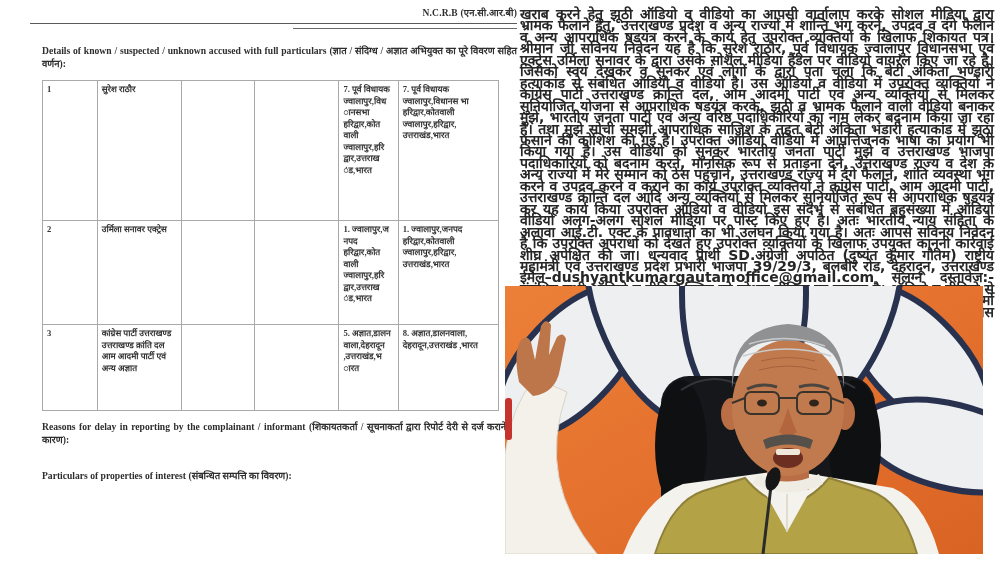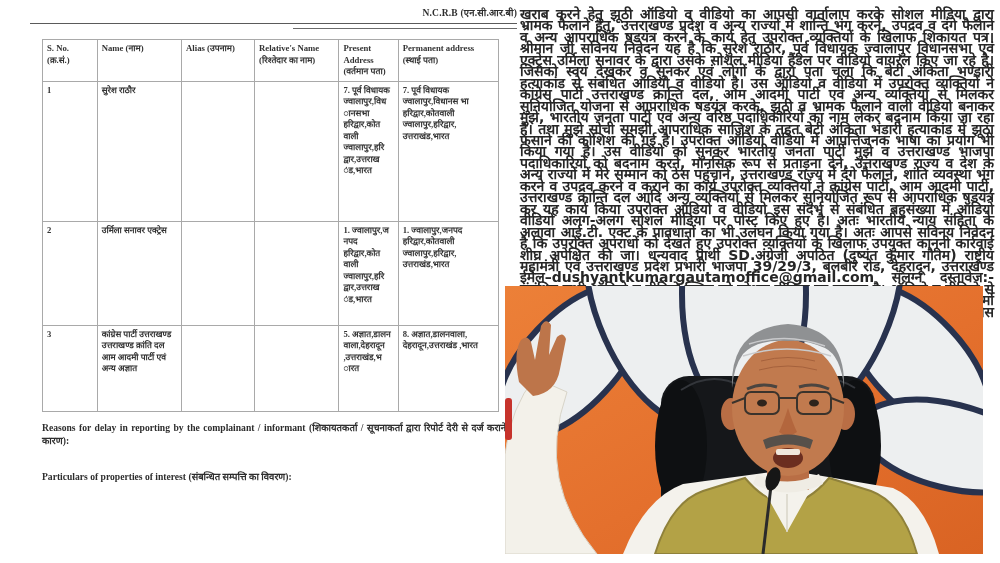--- a/index.html
+++ b/index.html
@@ -43,40 +43,33 @@
 </head>
 <body>
 
 <div class="page">
 
   <div class="doc">
     <div class="doc-head-line">N.C.R.B (एन.सी.आर.बी)</div>
     <div class="rule"></div>
     <div class="rule half"></div>
 
+    <p class="lbl details">Details of known / suspected / unknown accused with full particulars (ज्ञात / संदिग्ध / अज्ञात अभियुक्त का पूरे विवरण सहित वर्णन):</p>
 
 
     <table class="accused-table">
       <colgroup>
         <col class="col-sno">
           <col class="col-name">
           <col class="col-alias">
         <col class="col-rel">
           <col class="col-pres">
           <col class="col-perm">
       </colgroup>
       <tbody>
-          <tr>
-        <th style="height:36px;">S. No. (क्र.सं.)</th>
-        <th>Name (नाम)</th>
-        <th>Alias (उपनाम)</th>
-        <th>Relative's Name (रिश्तेदार का नाम)</th>
-        <th>Present Address (वर्तमान पता)</th>
-        <th>Permanent address (स्थाई पता)</th>
-      </tr>
       <tr>
         <td class="td-sno" style="height:140px;">1</td>
         <td>सुरेश राठौर</td>
         <td></td>
         <td></td>
         <td>7. पूर्व विधायक ज्वालापुर,विध ानसभा हरिद्वार,कोत वाली ज्वालापुर,हरि द्वार,उत्तराख ंड,भारत</td>
         <td>7. पूर्व विधायक ज्वालापुर,विधानस भा हरिद्वार,कोतवाली ज्वालापुर,हरिद्वार, उत्तराखंड,भारत</td>
       </tr>
       <tr>
         <td class="td-sno" style="height:104px;">2</td>

